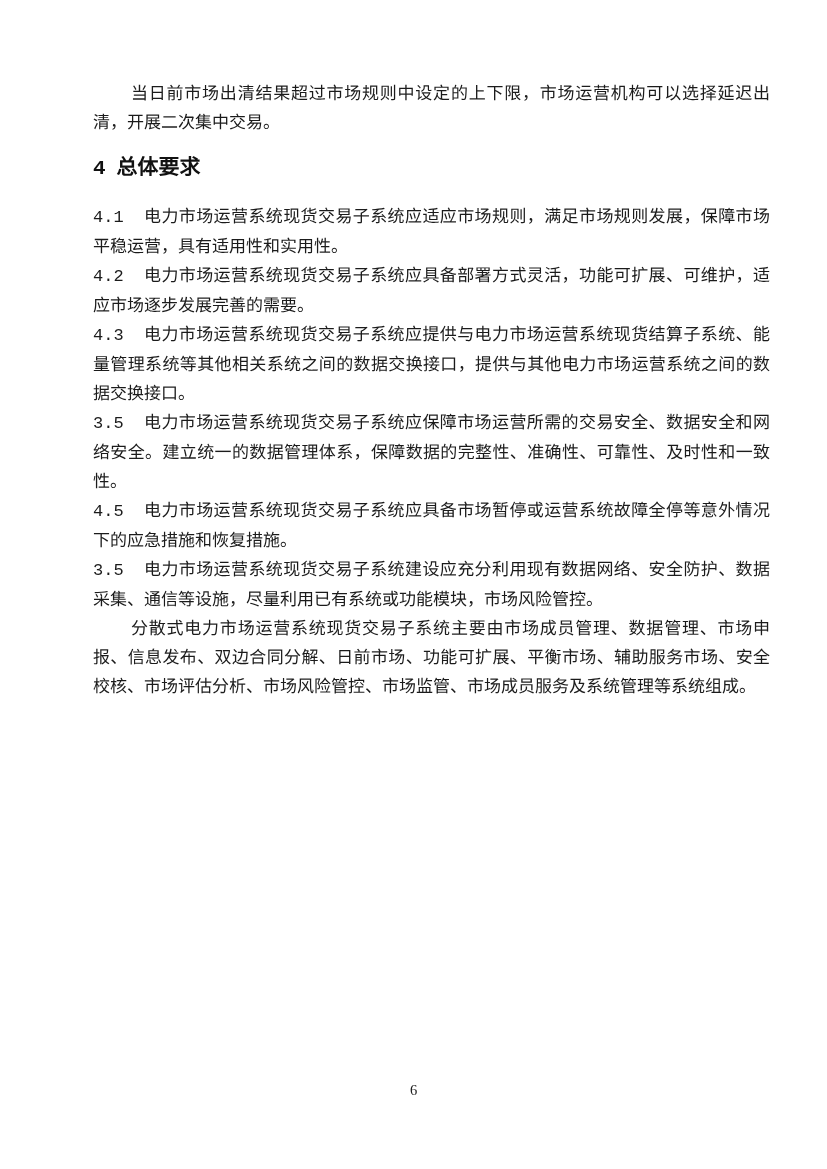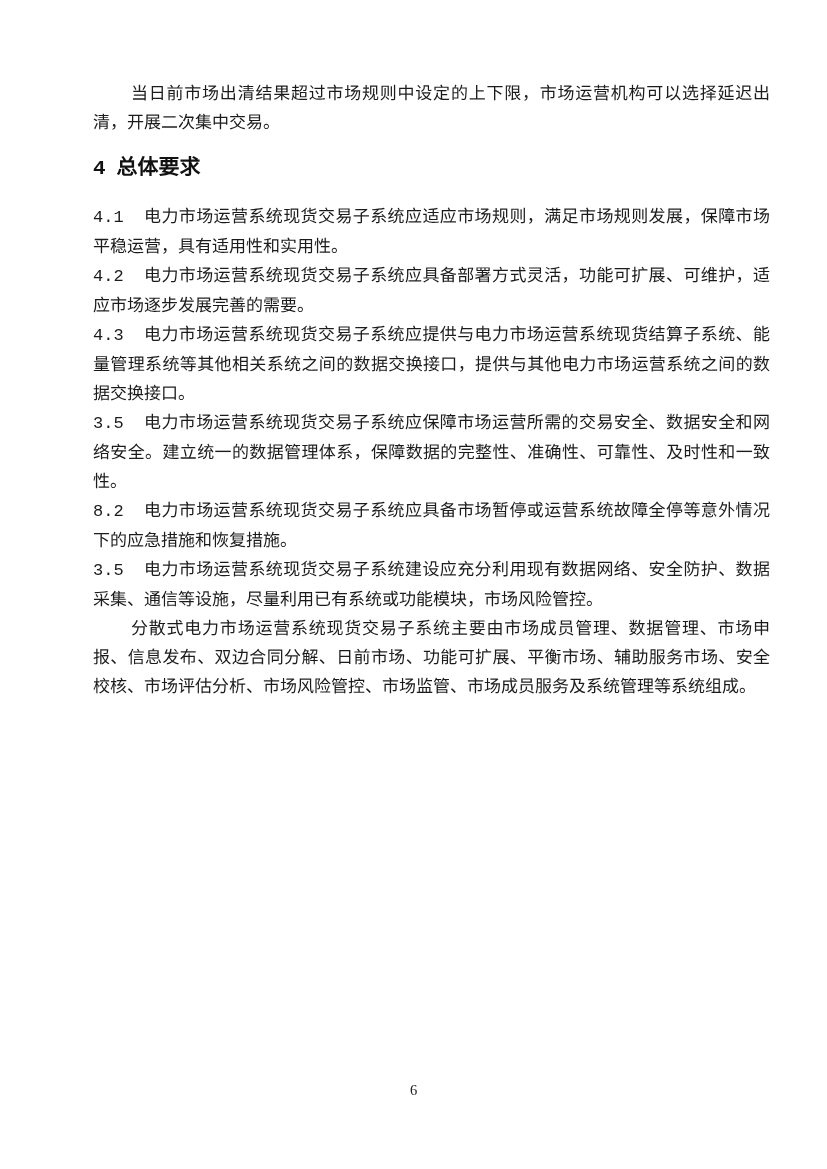--- a/index.html
+++ b/index.html
@@ -76,21 +76,21 @@
     <h2 class="section-heading"><span class="h-num">4</span><span class="h-title">总体要求</span></h2>
 
     <p class="body-text clause"><span class="c-num">4.1</span><span class="c-text">电力市场运营系统现货交易子系统应适应市场规则，满足市场规则发展，保障市场平稳运营，具有适用性和实用性。</span></p>
 
     <p class="body-text clause"><span class="c-num">4.2</span><span class="c-text">电力市场运营系统现货交易子系统应具备部署方式灵活，功能可扩展、可维护，适应市场逐步发展完善的需要。</span></p>
 
     <p class="body-text clause"><span class="c-num">4.3</span><span class="c-text">电力市场运营系统现货交易子系统应提供与电力市场运营系统现货结算子系统、能量管理系统等其他相关系统之间的数据交换接口，提供与其他电力市场运营系统之间的数据交换接口。</span></p>
 
     <p class="body-text clause"><span class="c-num">3.5</span><span class="c-text">电力市场运营系统现货交易子系统应保障市场运营所需的交易安全、数据安全和网络安全。建立统一的数据管理体系，保障数据的完整性、准确性、可靠性、及时性和一致性。</span></p>
 
-    <p class="body-text clause"><span class="c-num">8.2</span><span class="c-text">电力市场运营系统现货交易子系统应具备市场暂停或运营系统故障全停等意外情况下的应急措施和恢复措施。</span></p>
+    <p class="body-text clause"><span class="c-num">4.5</span><span class="c-text">电力市场运营系统现货交易子系统应具备市场暂停或运营系统故障全停等意外情况下的应急措施和恢复措施。</span></p>
 
     <p class="body-text clause"><span class="c-num">3.5</span><span class="c-text">电力市场运营系统现货交易子系统建设应充分利用现有数据网络、安全防护、数据采集、通信等设施，尽量利用已有系统或功能模块，市场风险管控。</span></p>
 
 
     <p class="body-text indent-2em">分散式电力市场运营系统现货交易子系统主要由市场成员管理、数据管理、市场申报、信息发布、双边合同分解、日前市场、功能可扩展、平衡市场、辅助服务市场、安全校核、市场评估分析、市场风险管控、市场监管、市场成员服务及系统管理等系统组成。</p>
 
   </main>
 
   <footer class="footer">
     <span class="page-number">6</span>

